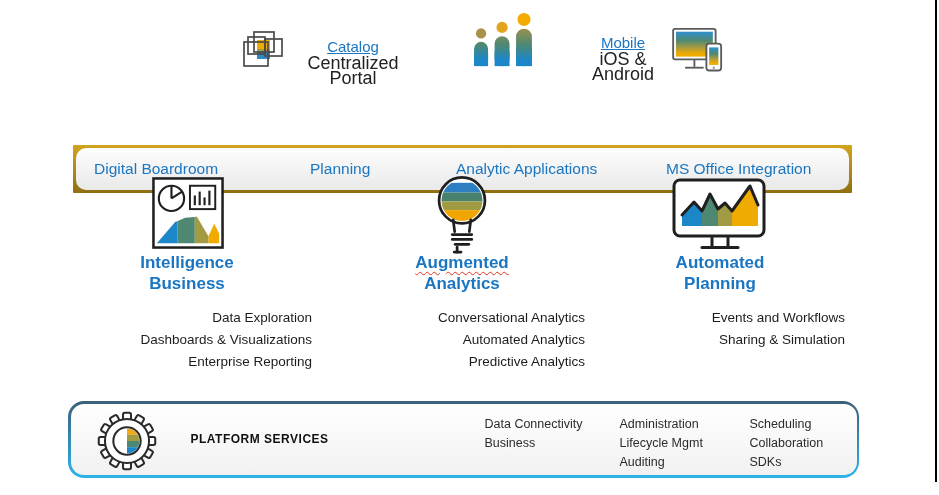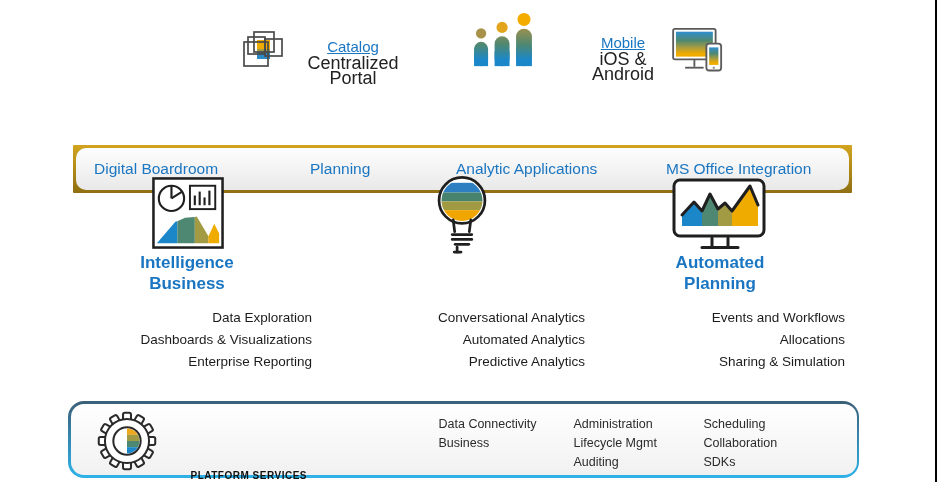--- a/index.html
+++ b/index.html
@@ -27,22 +27,22 @@
   .wavy{text-decoration:underline wavy #e0321e;text-decoration-thickness:1px;text-underline-offset:3px;}
   .feature-list{font-size:13.5px;color:#1c1c1c;line-height:22px;text-align:right;}
   .feature-list div{white-space:nowrap;}
 
   
   .plat-wrap{left:68px;top:401px;width:791px;height:77px;background:linear-gradient(180deg,#3c5f78,#2eb3ea);
              border-radius:16px;}
   .plat-inner{position:absolute;left:2.5px;top:2.5px;right:2.5px;bottom:3px;border-radius:13px;
               background:linear-gradient(180deg,#ffffff,#f1f1f1);}
   .plat-title{position:absolute;left:120px;top:50%;transform:translateY(-50%);
-              font-size:10px;font-weight:bold;color:#111;letter-spacing:.5px;white-space:nowrap;margin-top:36px;}
-  .svc-group{position:absolute;top:11px;font-size:12.5px;color:#2b2b2b;line-height:19px;}
+              font-size:12px;font-weight:bold;color:#111;letter-spacing:.5px;white-space:nowrap;}
+  .svc-group{position:absolute;top:11px;font-size:12.5px;color:#2b2b2b;line-height:19px;margin-left:46px;}
   .svc-group div{white-space:nowrap;}
 </style>
 </head>
 <body>
 
 <div class="stage">
 
   <div class="edge-line"></div>
 
   <svg class="abs" style="left:240px;top:28px" width="48" height="48" viewBox="0 0 48 48">
@@ -166,20 +166,24 @@
       <path d="M23,46 L24.5,58"></path>
         <path d="M41,46 L39.5,58"></path>
       <line x1="22" y1="61" x2="42" y2="61"></line>
       <line x1="22" y1="66" x2="42" y2="66"></line>
       <line x1="25" y1="71" x2="39" y2="71"></line>
       <line x1="27" y1="74" x2="27" y2="79"></line>
       <line x1="24" y1="79" x2="31" y2="79"></line>
     </g>
   </svg>
 
+  <div class="abs pillar-title" style="left:372px;top:252px;width:180px">
+    <span class="wavy">Augmented</span>
+    <span>Analytics</span>
+  </div>
   <div class="abs feature-list" style="left:335px;top:307px;width:250px">
     <div>Conversational Analytics</div>
     <div>Automated Analytics</div>
     <div>Predictive Analytics</div>
   </div>
 
   <svg class="abs" style="left:672px;top:178px" width="96" height="76" viewBox="0 0 96 76">
     <rect x="2" y="2" width="90" height="56" rx="6" fill="#fff" stroke="#1f1f1f" stroke-width="3"></rect>
     <polygon points="10,48 10,37 22,24 30,33 30,48" fill="#1b87c9"></polygon>
     <polygon points="30,48 30,33 38,16 46,31 46,48" fill="#4e8872"></polygon>
@@ -192,21 +196,20 @@
       <line x1="30" y1="69.5" x2="66" y2="69.5"></line>
     </g>
   </svg>
 
   <div class="abs pillar-title" style="left:630px;top:252px;width:180px">
     <span>Automated</span>
     <span>Planning</span>
   </div>
   <div class="abs feature-list" style="left:595px;top:307px;width:250px">
     <div>Events and Workflows</div>
-    <div>Allocations</div>
     <div>Sharing &amp; Simulation</div>
   </div>
 
   <div class="abs plat-wrap">
     <div class="plat-inner">
 
       <svg class="abs" style="left:26px;top:7px" width="60" height="60" viewBox="-34 -34 68 68">
         <defs>
             <clipPath id="halfClip">
               <path d="M0,-14.2 A14.2,14.2 0 0 1 0,14.2 Z"></path>

